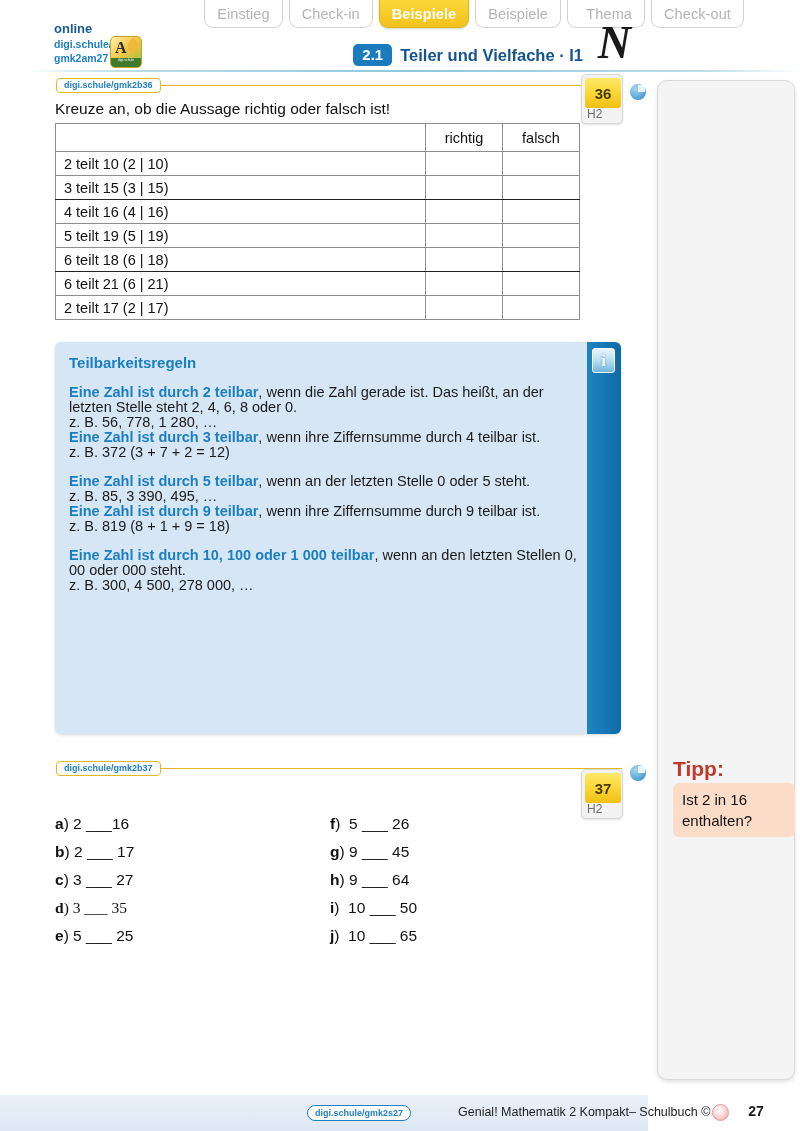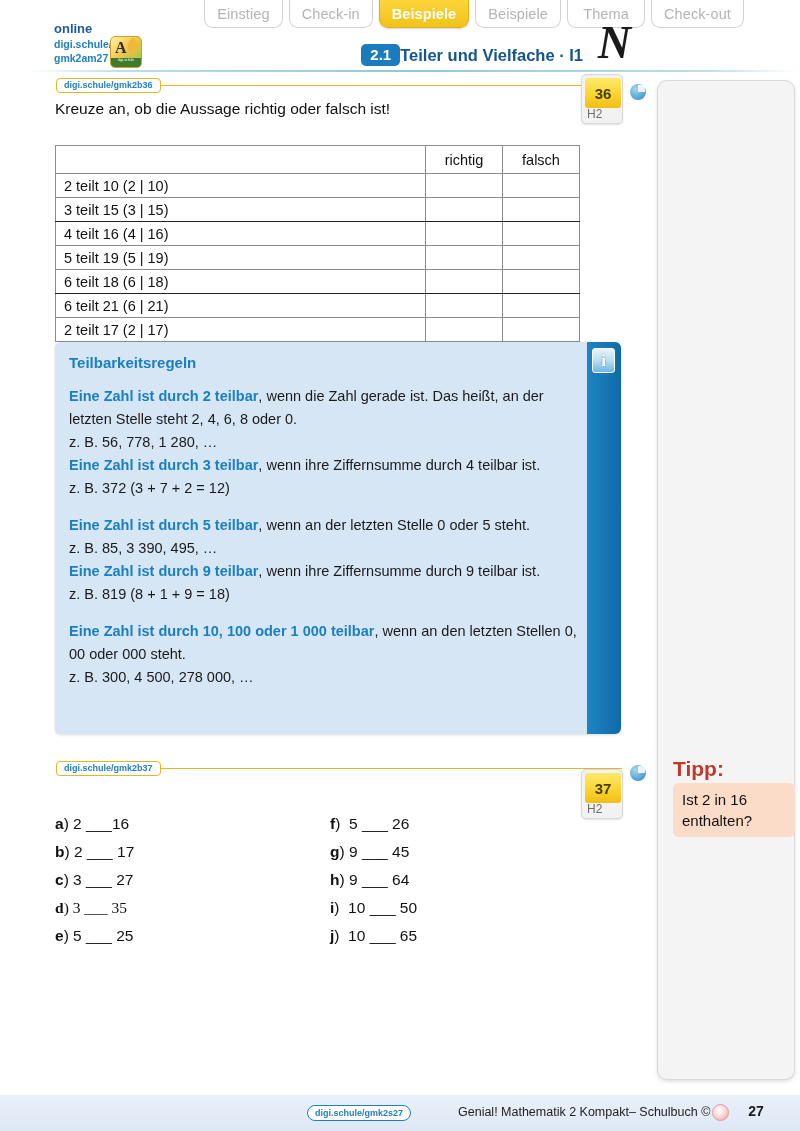--- a/index.html
+++ b/index.html
@@ -12,21 +12,21 @@
   #page { position: relative; width: 800px; height: 1131px; background:#fff; }
 
   
   .tabbar {
     position: absolute; top: 0; left: 0; width: 800px; height: 30px;
     display: flex; justify-content: flex-end; align-items: flex-start;
     padding-right: 56px; gap: 6px;
   }
   .tab {
     height: 28px; min-width: 78px; padding: 0 12px;
-    display: flex; align-items: center; justify-content: center;
+    display: flex; align-items: center; justify-content: flex-end;
     border: 1px solid #d2d2d2; border-top: none;
     border-radius: 0 0 9px 9px;
     background: #ffffff;
     color: #b4b4b4; font-size: 14.5px; letter-spacing: .1px;
     white-space: nowrap;
   }
   .tab.active {
     background: linear-gradient(180deg,#fbd53a 0%, #f2c21a 100%);
     border-color: #e0b413;
     color: #ffffff; font-weight: bold;
@@ -54,21 +54,21 @@
   }
   .app-icon .leaf {
     position:absolute; right:2px; top:3px; width:12px; height:12px;
     background:#f0b73a; transform: rotate(45deg); border-radius: 2px 8px 2px 8px;
   }
   .app-icon .bar {
     position:absolute; left:0; bottom:0; width:100%; height:9px;
     background:#3f7a2e; color:#fff; font-size:3.5px; text-align:center; line-height:4.5px;
   }
 
-  .chapter { position: absolute; right: 56px; top: 26px; display:flex; align-items:center; }
+  .chapter { position: absolute; right: 56px; top: 26px; display:flex; align-items:center; gap:8px; }
   .chapter-num {
     background:#1b7bbd; color:#fff; font-weight:bold; font-size:15px;
     border-radius: 5px; padding: 2px 9px 3px;
   }
   .chapter-title { color:#15558f; font-weight: bold; font-size: 16.5px; white-space: nowrap; }
 
   .brand-n {
     position: absolute; right: 8px; top: 2px;
     font-family: "Liberation Serif", serif; font-size: 46px; color:#1a1a1a;
     font-style: italic; font-weight: bold; line-height: 46px;
@@ -113,21 +113,21 @@
   .pie-icon::after{
     content:''; position:absolute; left:50%; top:1px; width:7px; height:7px;
     background:#ffffff; opacity:.85;
   }
 
   .prompt { position:absolute; font-size: 15.5px; color:#111; white-space: nowrap; }
 
   
   table.tf {
     position:absolute; border-collapse: collapse; table-layout: fixed;
-    font-size: 14.5px; color:#111;margin-top:22px;
+    font-size: 14.5px; color:#111;
   }
   table.tf td, table.tf th {
     border: 1px solid #8d8d8d; height: 24px; padding: 0 8px;
     font-weight: normal; text-align: center;
   }
   table.tf td.stmt { text-align: left; }
   table.tf tr.head th { height: 28px; }
   table.tf tr.sep td, table.tf tr.sep th { border-bottom: 1.6px solid #222; }
 
   
@@ -143,21 +143,21 @@
   .infobox .i-icon {
     position:absolute; right: 6px; top: 6px; width: 23px; height: 25px;
     border-radius: 3px; border: 1px solid #ffffff;
     background: linear-gradient(180deg,#e8f4fb 0%, #bcdef3 50%, #6fb6e0 100%);
     display:flex; align-items:center; justify-content:center;
     font-family:"Liberation Serif", serif; font-weight:bold; font-size:17px; color:#ffffff;
     text-shadow: 0 0 2px #2d86bf;
   }
   .infobox .body { position:absolute; left:14px; top:12px; width: 512px; }
   .infobox h3 { color:#1a7fc1; font-size: 15px; margin-bottom: 14px; }
-  .infobox p { font-size: 14.5px; color:#1a1a1a; line-height: 23px; }
+  .infobox p { font-size: 14.5px; color:#1a1a1a; line-height: 15px; }
   .infobox p.gap { margin-top: 14px; }
   .infobox b { color:#1a7fc1; }
 
   
   .tasklist { position:absolute; }
   .task { position:absolute; font-size: 15.5px; color:#111; white-space: nowrap; }
   .task .lt { font-weight: bold; }
   .task .blank { letter-spacing: 0; }
 
   
@@ -168,21 +168,21 @@
   }
   .tipp { position:absolute; left: 673px; top: 757px; width: 122px; }
   .tipp .label { color:#c0392b; font-weight: bold; font-size: 21px; margin-bottom: 2px; }
   .tipp .bubble {
     background:#fbdcc9; border-radius: 6px; padding: 6px 9px;
     font-size: 15px; color:#111; line-height: 21px;
   }
 
   
   .footer {
-    position:absolute; left:0; bottom:0; width: 800px; height: 36px;
+    position:absolute; left:0; bottom:0; width: 648px; height: 36px;
     background: linear-gradient(180deg,#e9f0f9 0%, #dee8f5 100%);
   }
   .footer-inner { position:absolute; left:0; top:0; width: 772px; height:36px; }
   .foot-tag {
     position:absolute; left: 307px; top: 10px; height: 16px; padding: 0 7px;
     border: 1px solid #1f7fc4; border-radius: 8px; background:#ffffff;
     color:#1f7fc4; font-weight:bold; font-size: 9px; line-height: 14px;
   }
   .foot-title {
     position:absolute; left: 458px; top: 10px;

